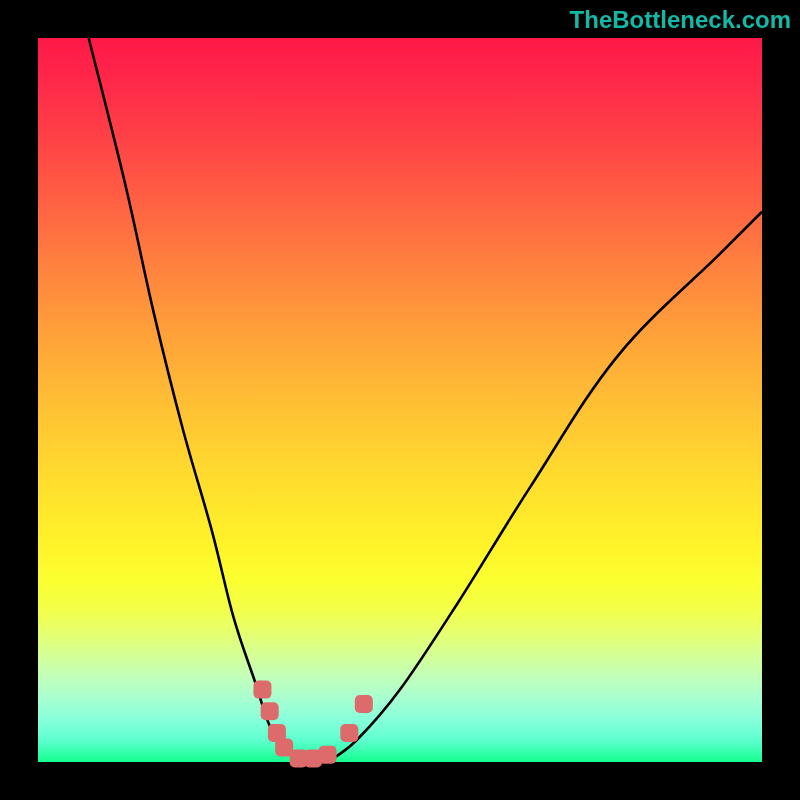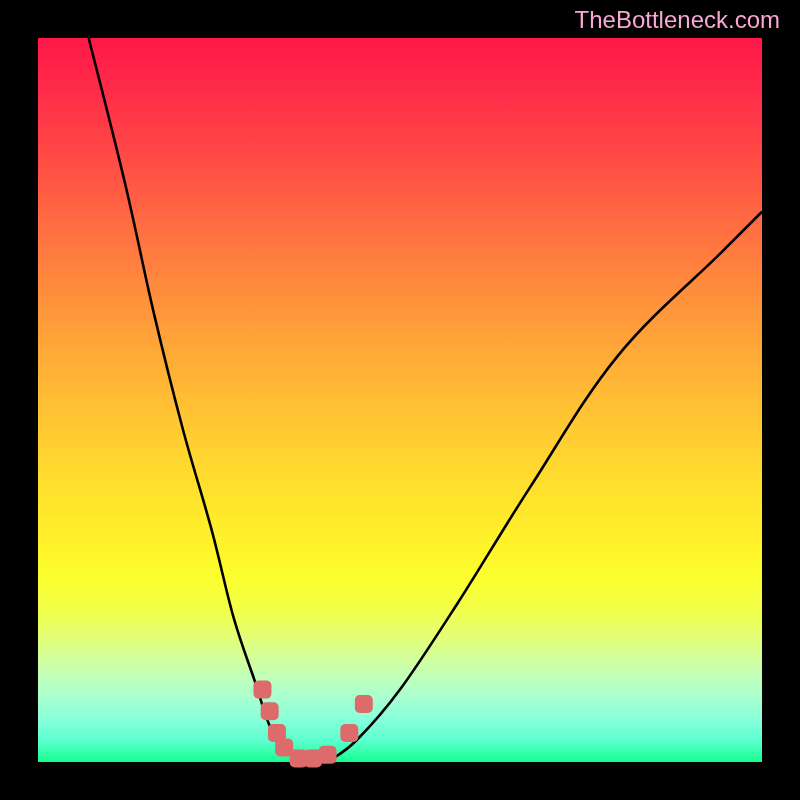--- a/index.html
+++ b/index.html
@@ -7,24 +7,24 @@
     padding: 0;
     width: 800px;
     height: 800px;
     background: #000;
     position: relative;
     font-family: Arial, sans-serif;
   }
   .watermark {
     position: absolute;
     top: 6px;
-    right: 20px;
-    color: #f9a8d4;
+    right: 9px;
+    color: #14b8a6;
     font-size: 24px;
-    font-weight: 400;
+    font-weight: 700;
     z-index: 10;
   }
   .plot-area {
     position: absolute;
     left: 38px;
     top: 38px;
     width: 724px;
     height: 724px;
     background: linear-gradient(to bottom,
       #ff1848 0%,

